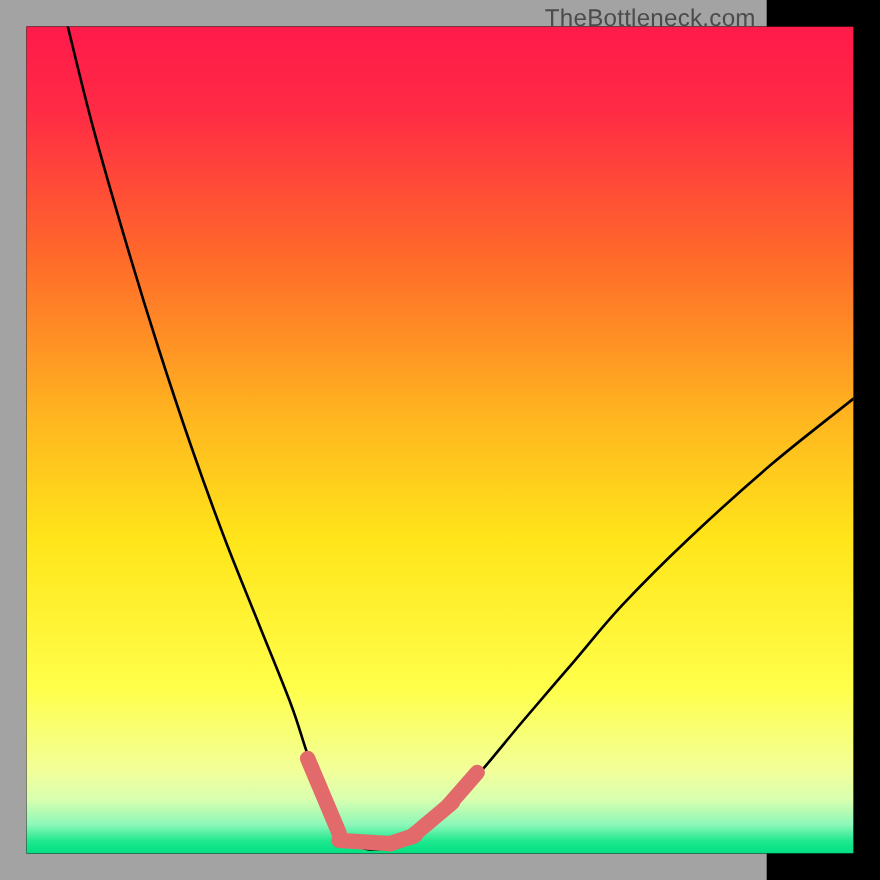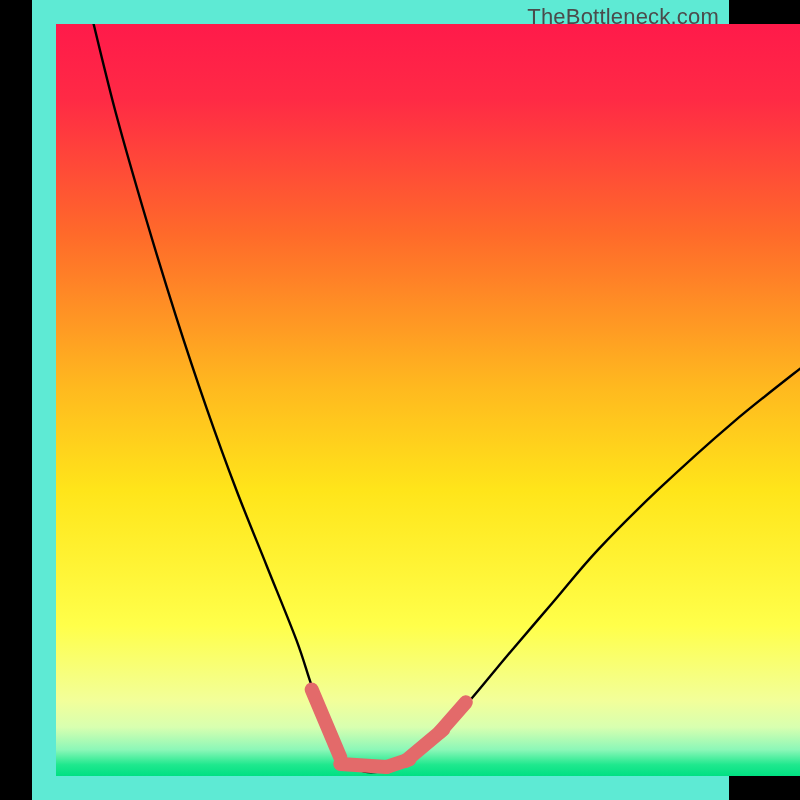--- a/index.html
+++ b/index.html
@@ -8,22 +8,21 @@
     width: 800px;
     height: 800px;
     overflow: hidden;
     background: #000;
     font-family: Arial, Helvetica, sans-serif;
   }
   .stage {
     position: relative;
     width: 697px;
     height: 800px;
-    background: #5eead4;
-    margin-left: 32px;
+    background: #a3a3a3;
   }
   .watermark {
     position: absolute;
     top: 4px;
     right: 10px;
     color: #4b4b4b;
     font-size: 22px;
     font-weight: 400;
     letter-spacing: 0.2px;
     z-index: 10;

